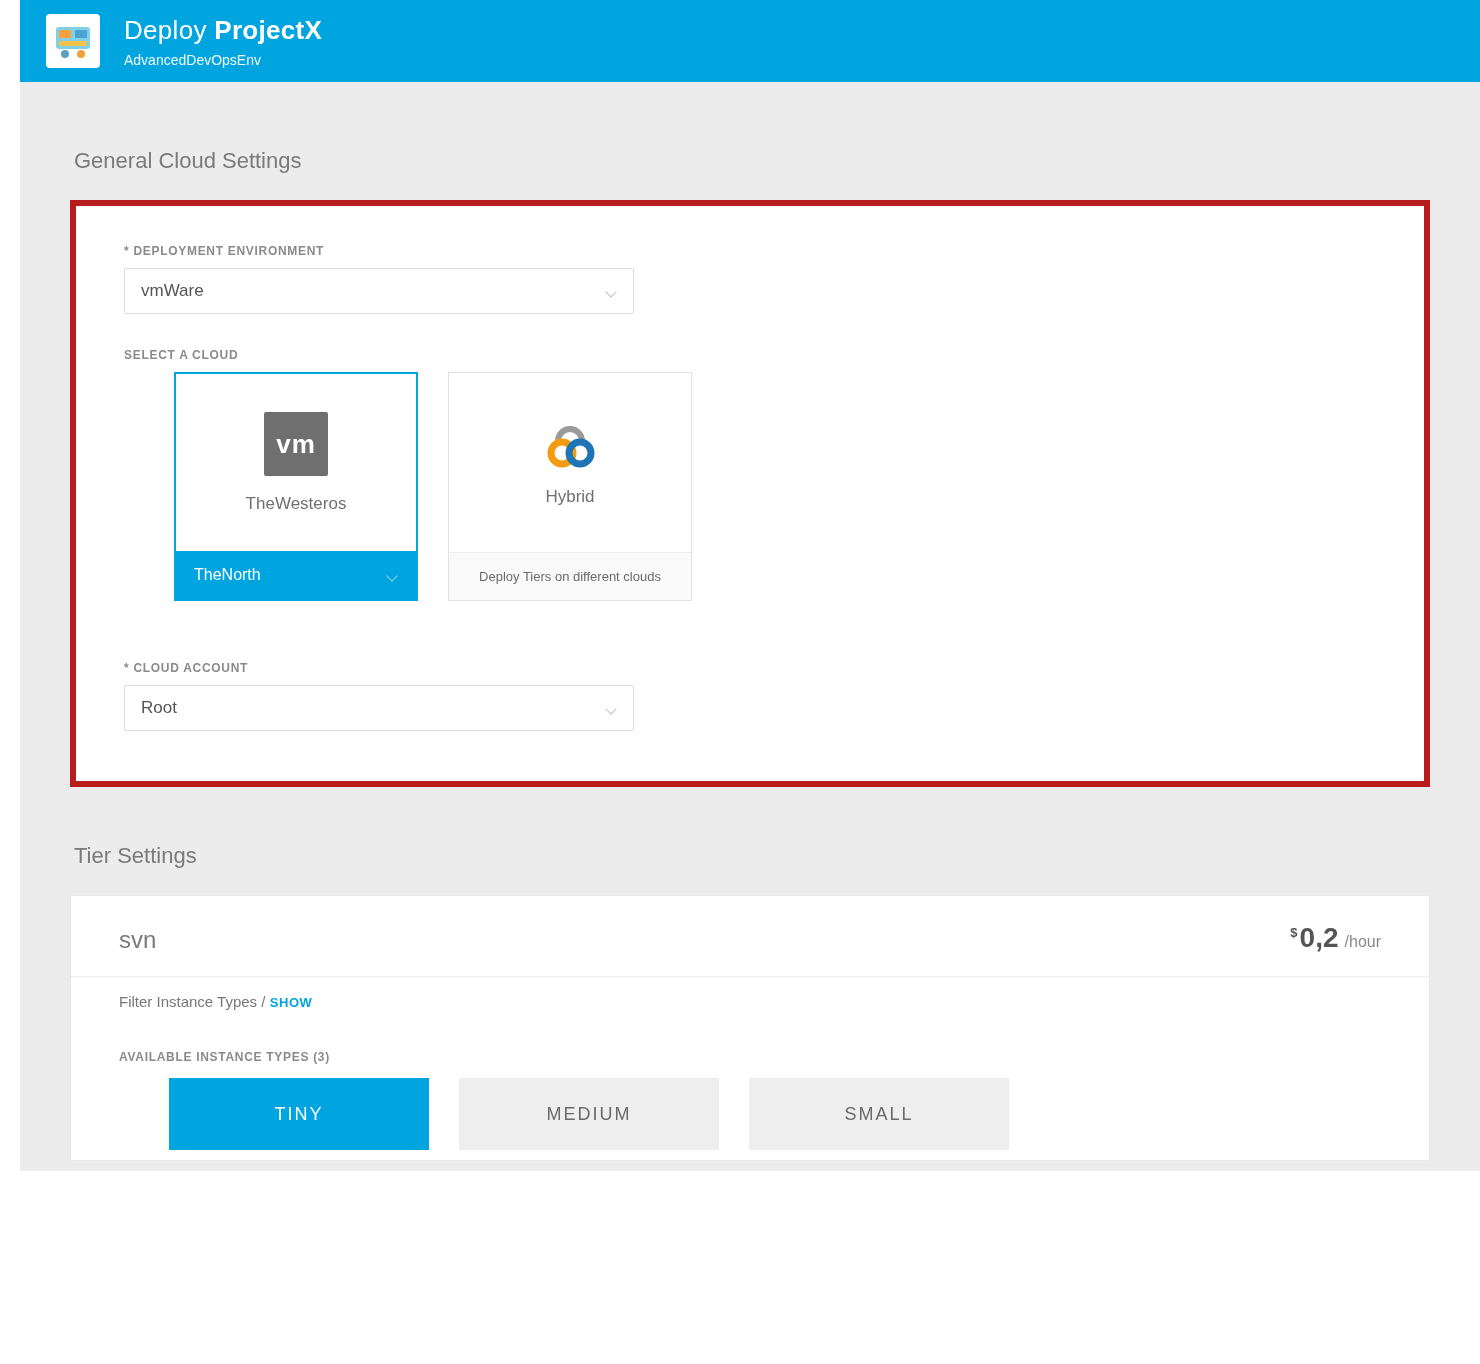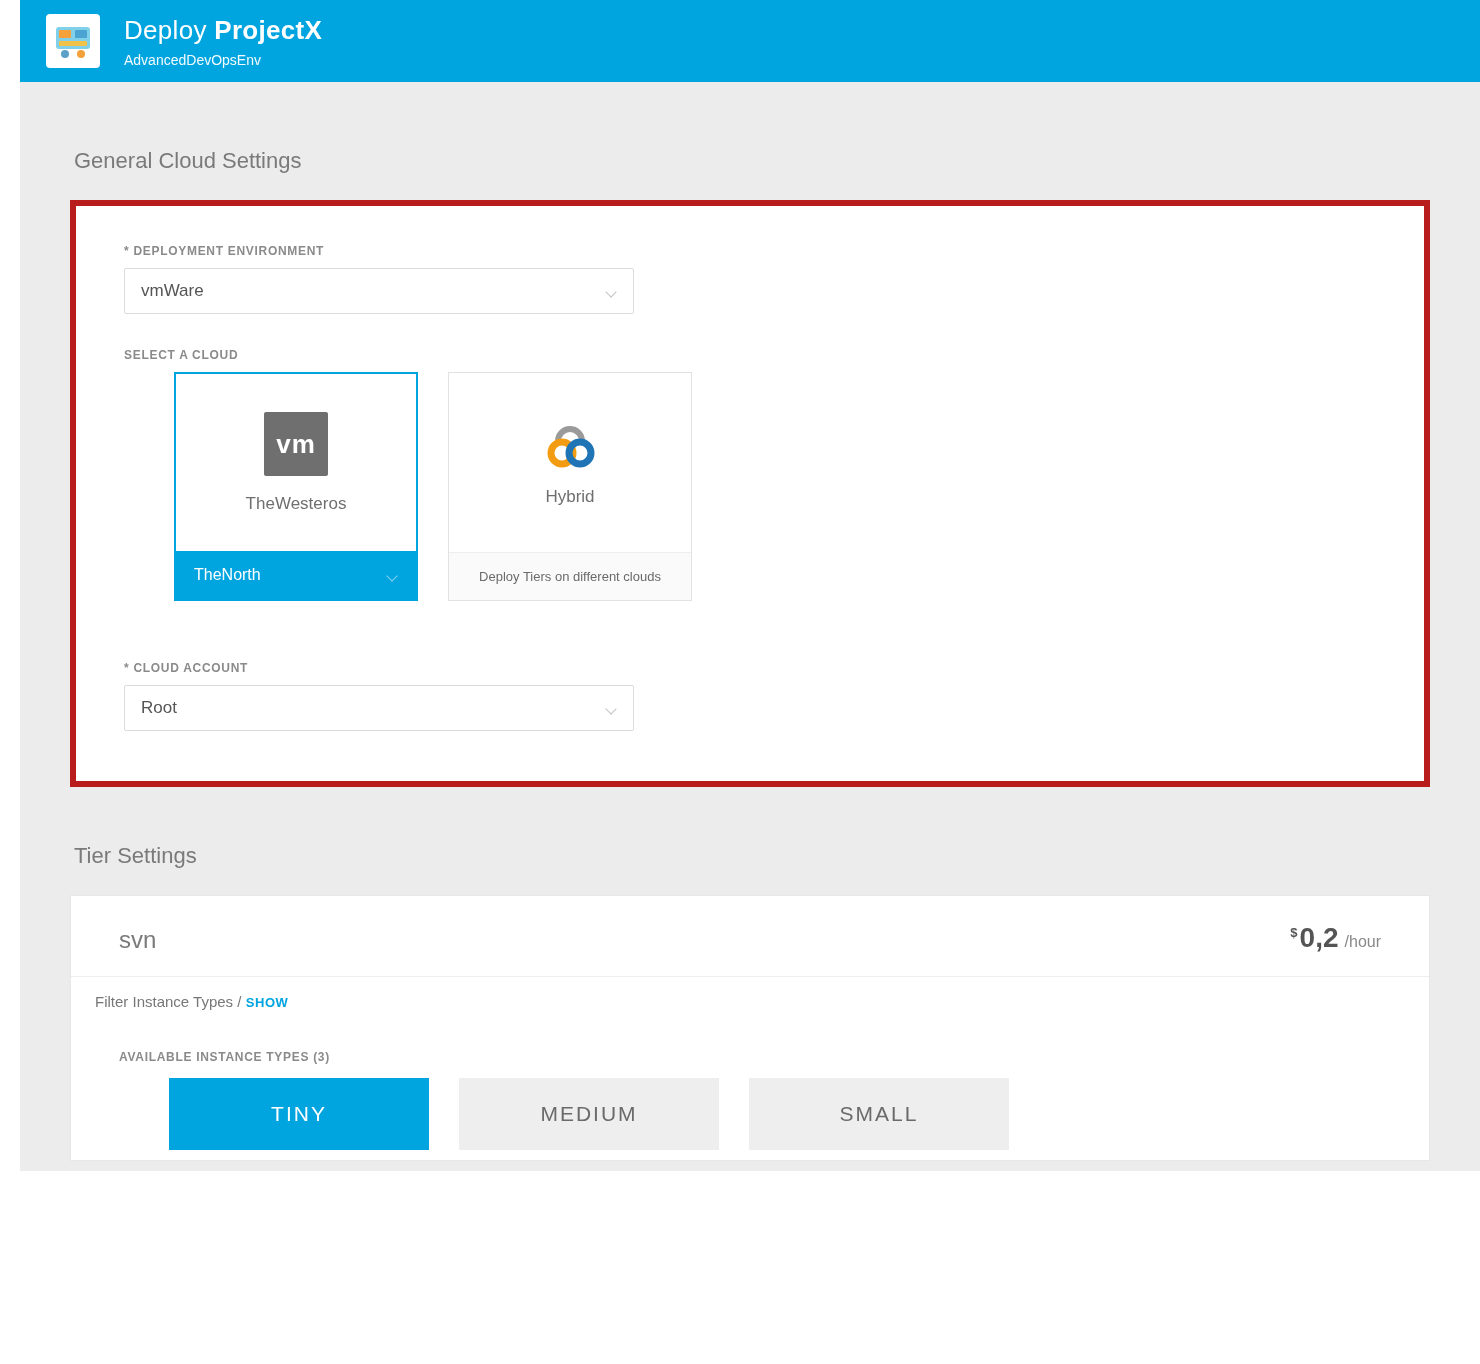--- a/index.html
+++ b/index.html
@@ -142,30 +142,30 @@
     display:flex; justify-content:space-between; align-items:flex-end;
     padding: 26px 48px 22px 48px;
   }
   .tier-name { font-size:24px; color:#7a7a7a; font-weight:400; }
   .price-block { display:flex; align-items: baseline; color:#555; }
   .price-currency { font-size:13px; font-weight:600; position:relative; top:-10px; margin-right:2px;}
   .price-value { font-size:28px; font-weight:700; }
   .price-unit { font-size:16px; margin-left:6px; color:#888; }
   .tier-filter-row {
     border-top:1px solid #eee;
-    padding: 16px 24px;
+    padding: 16px 48px;
     font-size:15px; color:#777;
   }
   .tier-filter-row .show-link { color:#00a5e0; font-weight:700; font-size:13px; letter-spacing:.6px; text-transform:uppercase; cursor:pointer;}
   .tier-body { padding: 24px 48px 10px 48px; }
   .instance-row { display:flex; gap:30px; margin-left:50px; margin-top:14px; }
   .instance-btn {
     width: 260px; height: 72px;
     display:flex; align-items:center; justify-content:center;
-    font-size:21px; letter-spacing:2px; font-weight:500;
+    font-size:18px; letter-spacing:2px; font-weight:500;
     background:#eeeeee; color:#6a6a6a;
     cursor:pointer;
   }
   .instance-btn.selected { background:#00a5e0; color:#fff; }
 </style>
 </head>
 <body>
 
 <div class="app">
 

